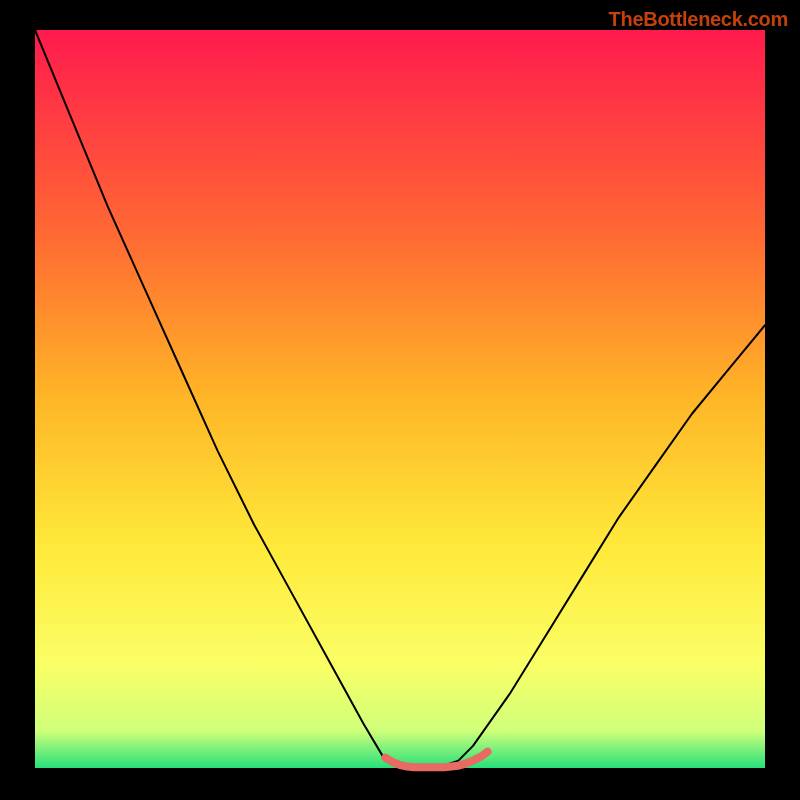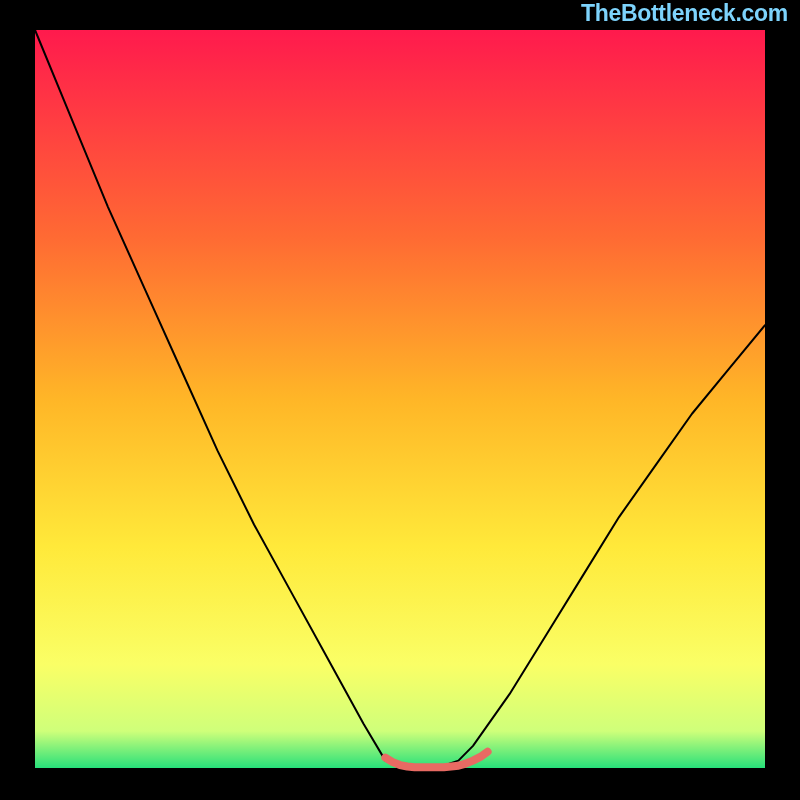--- a/index.html
+++ b/index.html
@@ -11,24 +11,24 @@
     background: #000;
   }
   .container {
     position: relative;
     width: 800px;
     height: 800px;
     background: #000;
   }
   .watermark {
     position: absolute;
-    top: 0;
+    top: 8px;
     right: 12px;
-    color: #7dd3fc;
-    font-size: 23px;
+    color: #c2410c;
+    font-size: 20px;
     font-weight: bold;
     letter-spacing: -0.3px;
     z-index: 20;
     pointer-events: none;
   }
   .plot {
     position: absolute;
     display: block;
   }
 </style>

